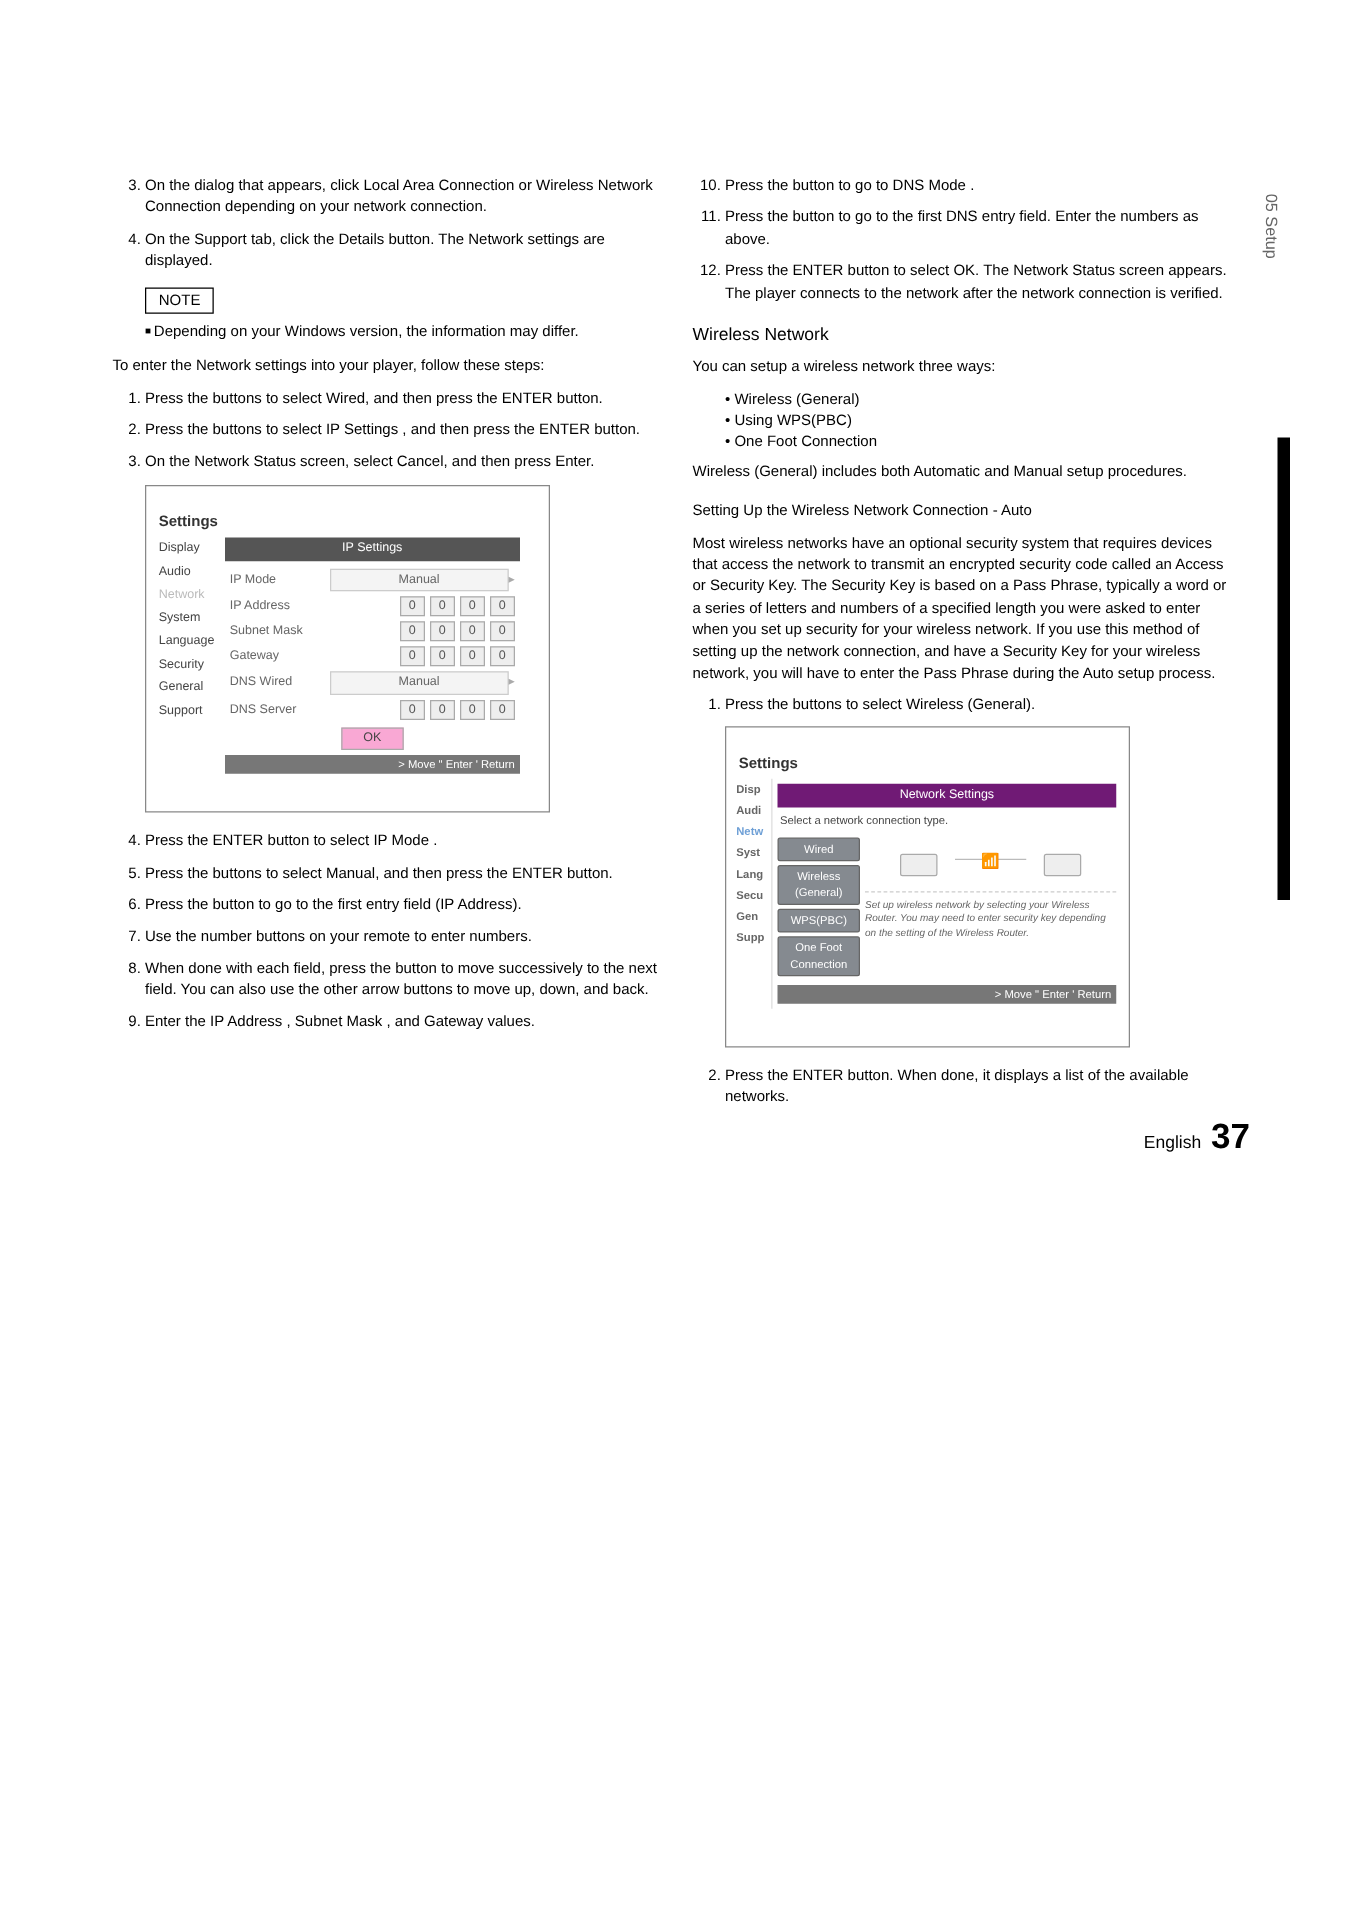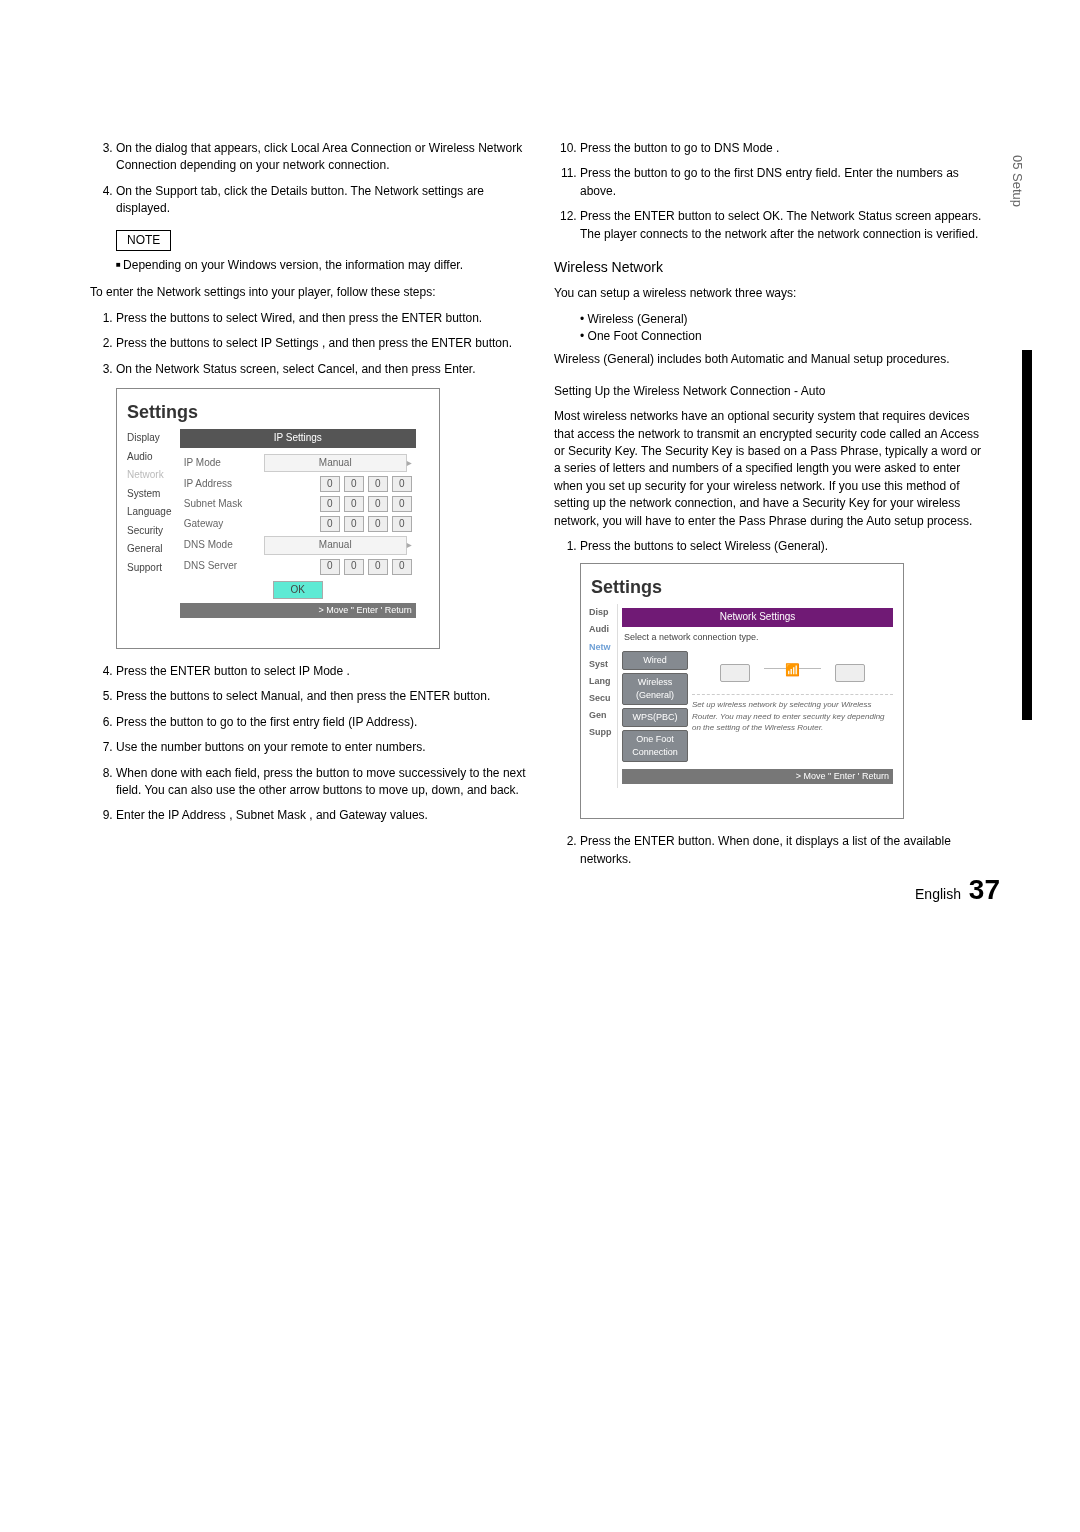--- a/index.html
+++ b/index.html
@@ -75,23 +75,23 @@
   .figure {
     border: 1px solid #888;
     margin: 10px 0 14px 26px;
     padding: 6px 6px 30px 6px;
     font-size: 10px;
     color: #444;
     max-width: 310px;
   }
   .figure-title {
     font-weight: bold;
-    font-size: 18px;
+    font-size: 12px;
     color: #333;
-    margin: 4px 0 4px 4px;
+    margin: 14px 0 4px 4px;
   }
   .fig-body {
     position: relative;
   }
   .fig-sidebar {
     display: inline-block;
     vertical-align: top;
     width: 54px;
   }
   .fig-sidebar div { padding: 2px 4px; }
@@ -118,21 +118,21 @@
     background: #eee; font-size: 10px;
     display: inline-flex; align-items: center; justify-content: center;
     color: #555;
   }
   .modebox {
     flex: 1; border: 1px solid #ccc; background: #f4f4f4;
     text-align: center; padding: 1px 0; font-size: 10px;
   }
   .okbox {
     width: 48px; margin: 4px auto 2px auto;
-    border: 1px solid #aaa; background: #5eead4;
+    border: 1px solid #aaa; background: #f9a8d4;
     text-align: center; font-size: 10px; padding: 1px 0;
   }
   .bar-hint {
     background: #777; color: #fff; font-size: 9px;
     text-align: right; padding: 1px 4px; margin-top: 4px;
   }
   .rfigure {
     border: 1px solid #888;
     margin: 8px 0 14px 26px;
     padding: 6px 6px 30px 6px;
@@ -267,21 +267,21 @@
                 <div class="ip-row">
                   <span class="lbl">Gateway</span>
                   <div class="boxset">
                     <div class="numbox">0</div>
                     <div class="numbox">0</div>
                     <div class="numbox">0</div>
                     <div class="numbox">0</div>
                   </div>
                 </div>
                 <div class="ip-row">
-                  <span class="lbl">DNS Mode</span>
+                  <span class="lbl">DNS Wired</span>
                   <div class="modebox">Manual</div>
                   <span style="color: rgb(170, 170, 170);"> ▸</span>
                 </div>
                 <div class="ip-row">
                   <span class="lbl">DNS Server</span>
                   <div class="boxset">
                     <div class="numbox">0</div>
                     <div class="numbox">0</div>
                     <div class="numbox">0</div>
                     <div class="numbox">0</div>
@@ -307,20 +307,21 @@
     <div class="col">
       <ol start="10" id="rightStepsC">
           <li>Press the  button to go to  DNS Mode .</li>
           <li>Press the  button to go to the first DNS entry field. Enter the numbers as above.</li>
           <li>Press the ENTER button to select OK. The Network Status screen appears. The player connects to the network after the network connection is verified.</li>
         </ol>
       <h3 class="section">Wireless Network</h3>
       <p>You can setup a wireless network three ways:</p>
       <ul class="sublist" id="ways">
           <li>Wireless (General)</li>
+          <li>Using WPS(PBC)</li>
           <li>One Foot Connection</li>
         </ul>
       <p class="plain">Wireless (General) includes both Automatic and Manual setup procedures.</p>
       <p style="margin-top:14px">Setting Up the Wireless Network Connection - Auto</p>
       <p class="plain">Most wireless networks have an optional security system that requires devices that access the network to transmit an encrypted security code called an Access or Security Key. The Security Key is based on a Pass Phrase, typically a word or a series of letters and numbers of a specified length you were asked to enter when you set up security for your wireless network. If you use this method of setting up the network connection, and have a Security Key for your wireless network, you will have to enter the Pass Phrase during the Auto setup process.</p>
       <ol start="1" id="rightStepsD">
           <li>Press the  buttons to select  Wireless (General).</li>
         </ol>
 
       <div class="rfigure">

